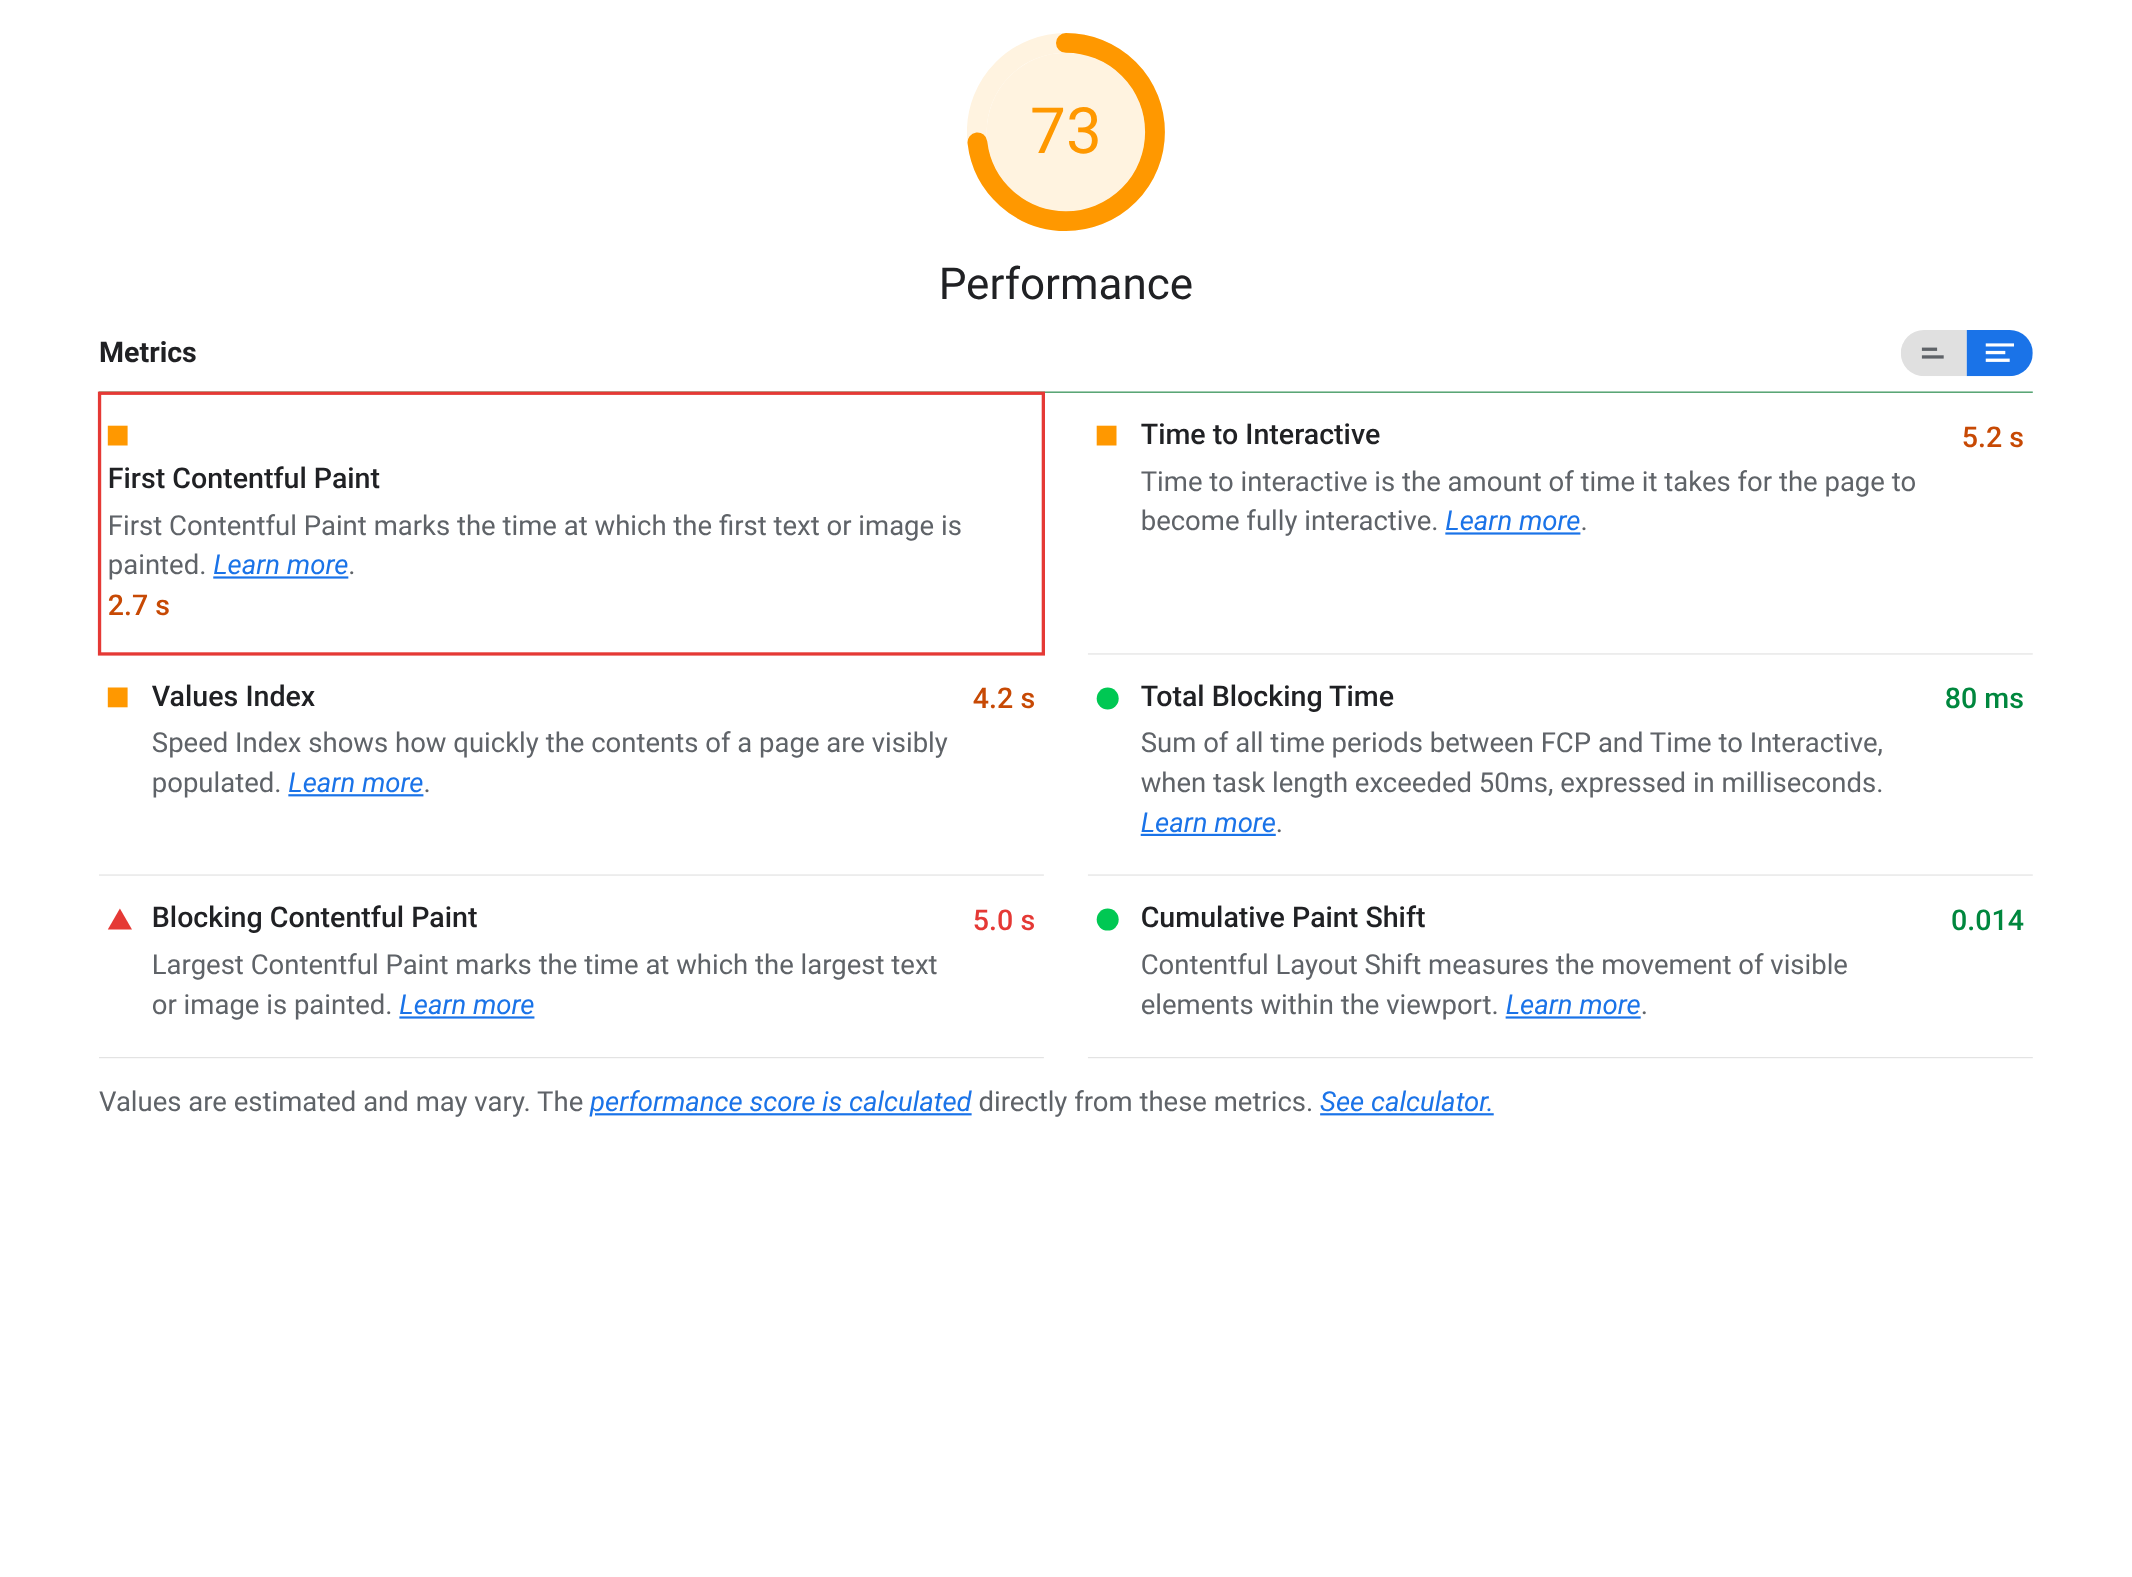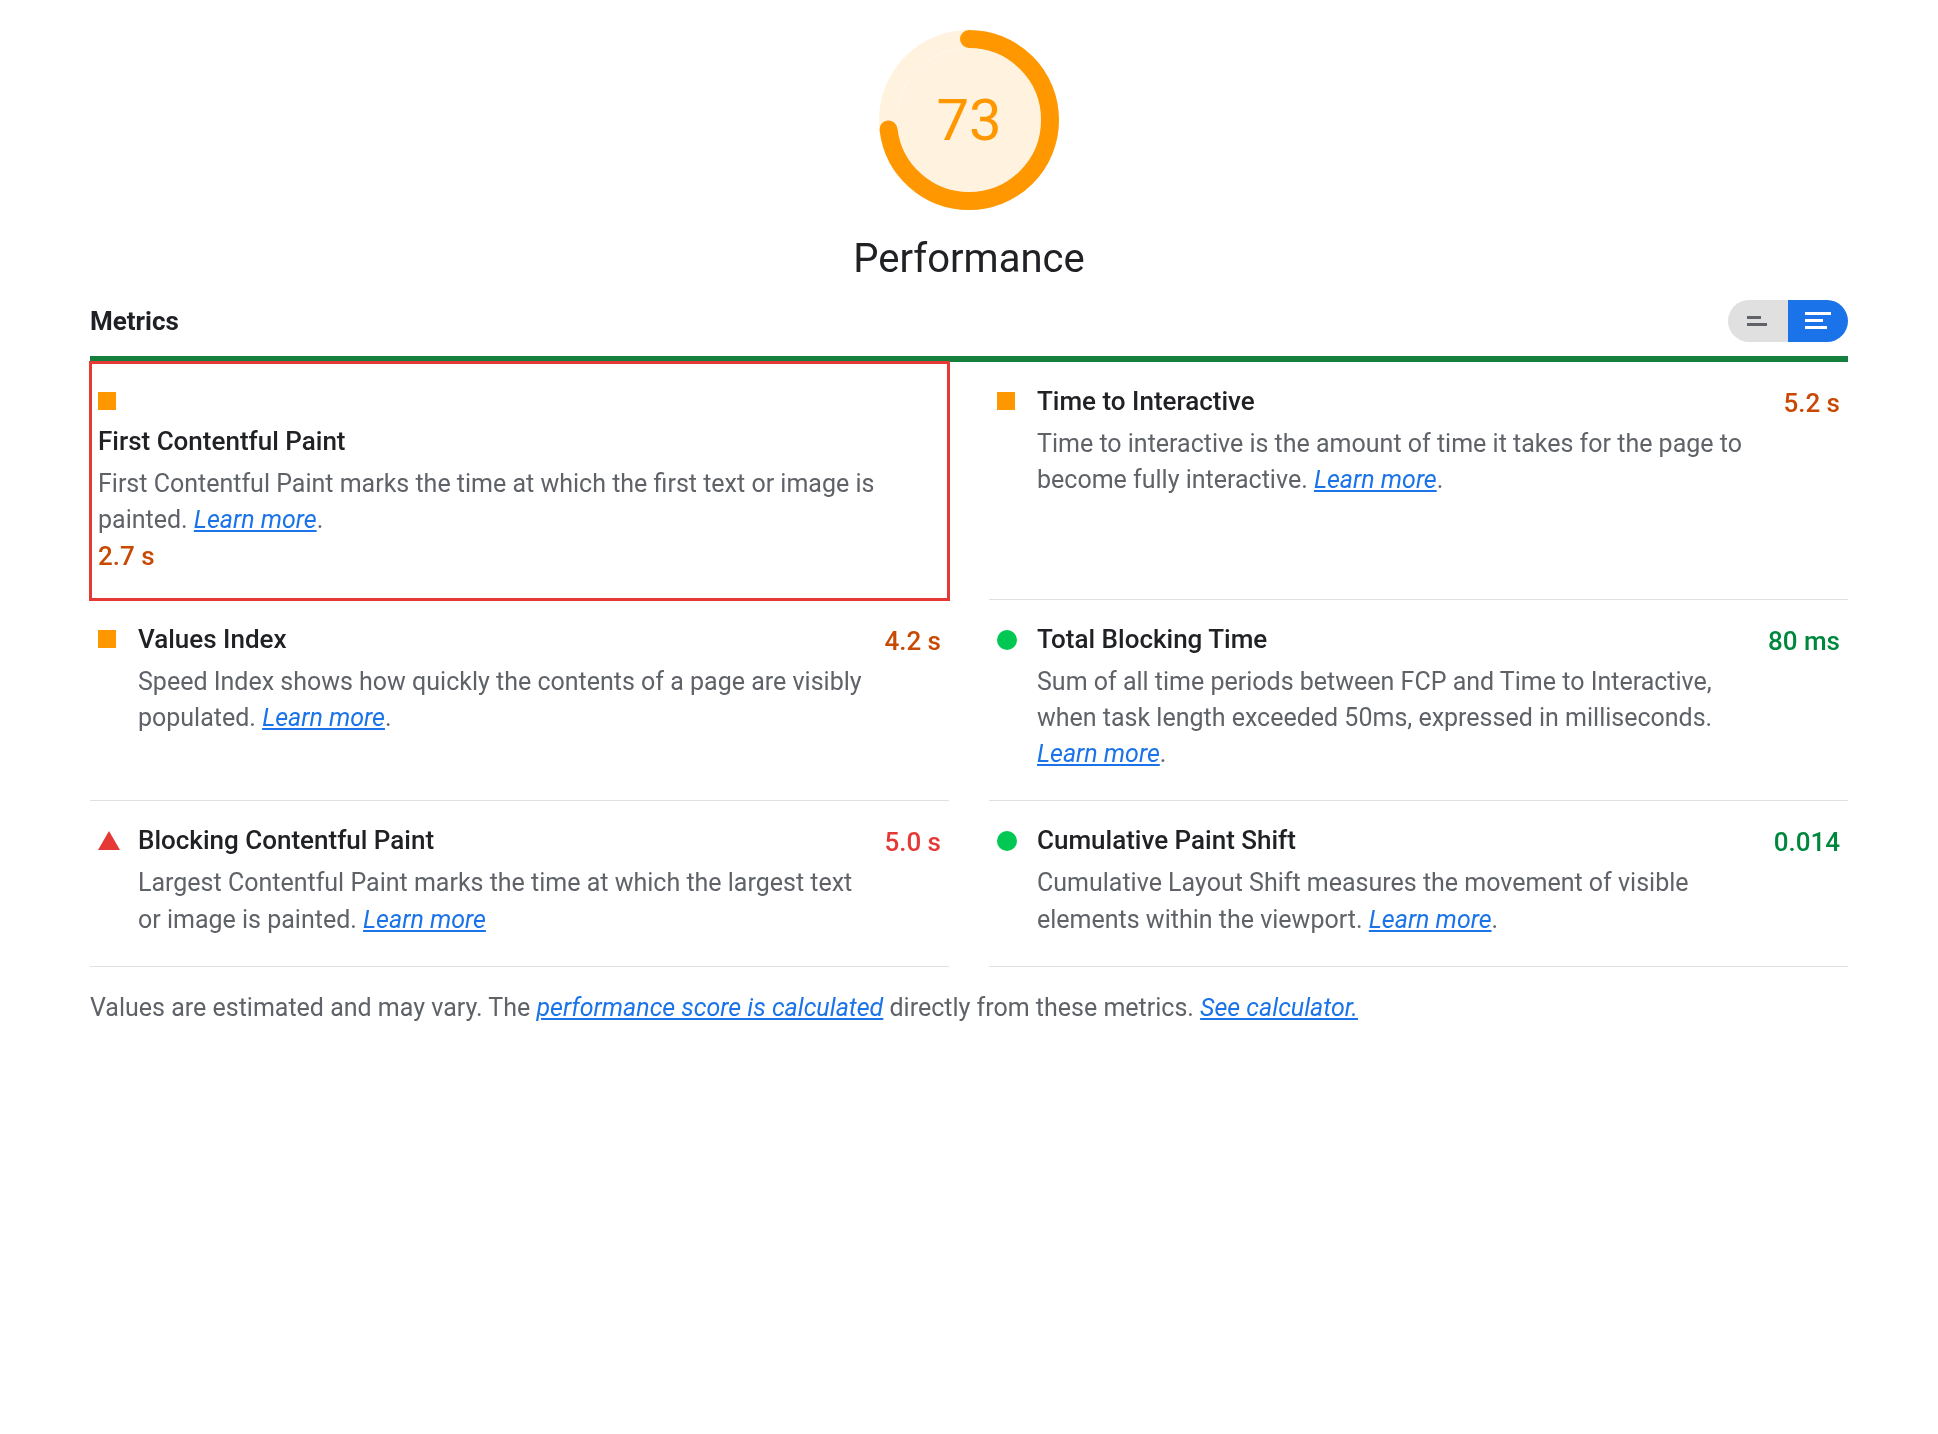--- a/index.html
+++ b/index.html
@@ -53,21 +53,21 @@
     font-size: 40px;
     font-weight: 400;
     color: #202124;
   }
 
   .metrics-header {
     display: flex;
     align-items: center;
     justify-content: space-between;
     padding-bottom: 14px;
-    border-bottom: 6px solid #15803d;
+    border-bottom: 1px solid #15803d;
   }
   .metrics-title {
     font-size: 26px;
     font-weight: 700;
     color: #202124;
   }
   .view-toggle {
     display: flex;
     height: 42px;
     border-radius: 21px;
@@ -245,21 +245,21 @@
         <div class="metric-desc"><span>Largest Contentful Paint marks the time at which the largest text or image is painted. </span><a href="#" class="learn">Learn more</a><span></span></div>
       </div>
       <div class="value-col val-red">5.0 s</div>
     </div>
     <div class="metric">
       <div class="icon-col">
         <div class="icon-circle"></div>
       </div>
       <div class="body-col">
         <div class="metric-title">Cumulative Paint Shift</div>
-        <div class="metric-desc"><span>Cumulative Layout Shift measures the movement of visible elements within the viewport. </span><a href="#" class="learn">Learn more</a><span>.</span></div>
+        <div class="metric-desc"><span>Contentful Layout Shift measures the movement of visible elements within the viewport. </span><a href="#" class="learn">Learn more</a><span>.</span></div>
       </div>
       <div class="value-col val-green">0.014</div>
     </div>
   </div>
 
 <div class="footnote">
   <span>Values are estimated and may vary. The </span><a href="#" class="learn">performance score is calculated</a><span> directly from these metrics. </span><a href="#" class="learn">See calculator.</a>
 </div>
 
 </body></html>

